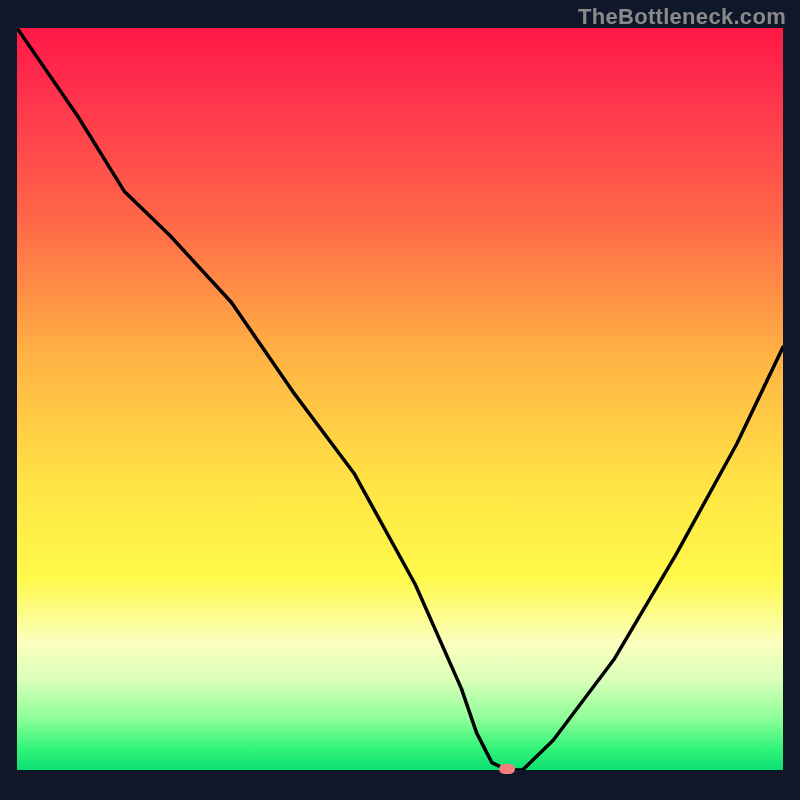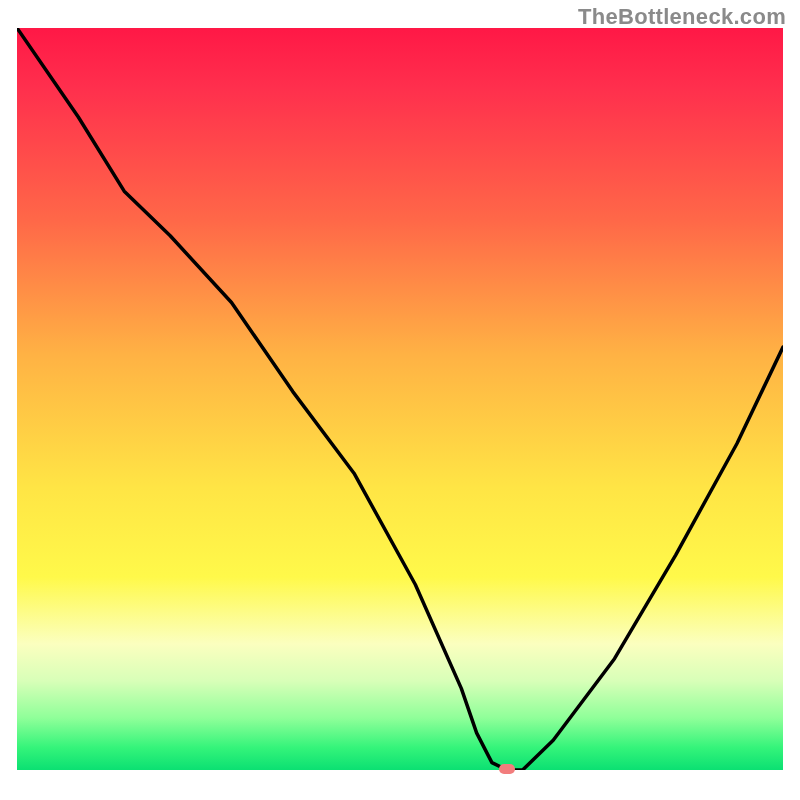--- a/index.html
+++ b/index.html
@@ -7,21 +7,21 @@
     padding: 0;
     width: 800px;
     height: 800px;
     background: #000;
     overflow: hidden;
   }
   .frame {
     position: relative;
     width: 800px;
     height: 800px;
-    background: #ffffff;
+    background: #0f172a;
   }
   .watermark {
     position: absolute;
     top: 4px;
     right: 14px;
     font-family: Arial, Helvetica, sans-serif;
     font-size: 22px;
     font-weight: 600;
     color: #8a8a8a;
     letter-spacing: 0.3px;

